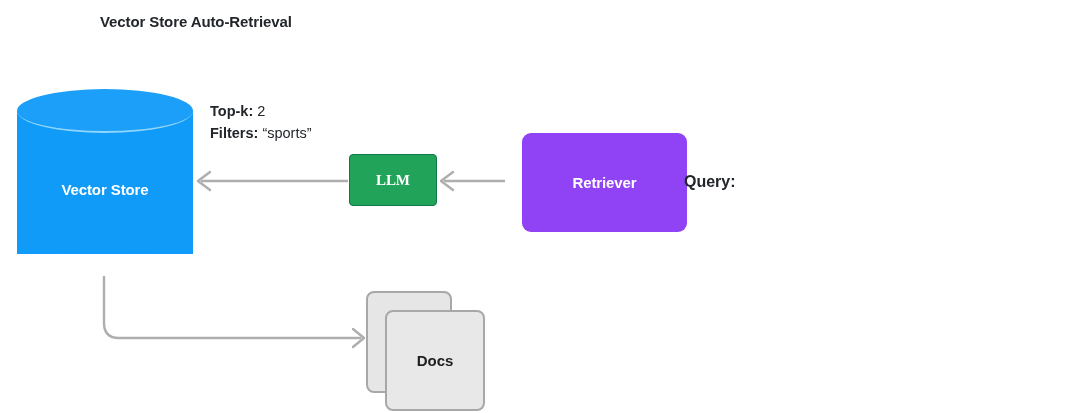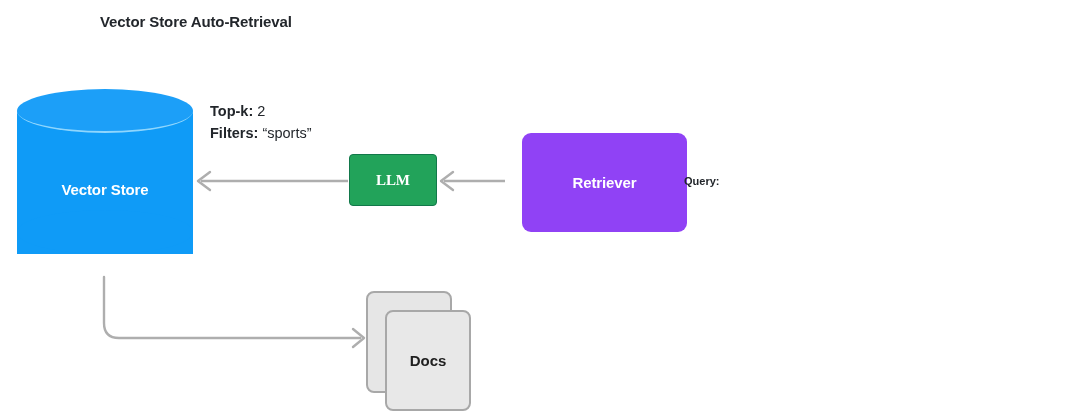--- a/index.html
+++ b/index.html
@@ -135,21 +135,21 @@
     color: #ffffff;
     letter-spacing: -0.1px;
     margin-left: 16px;
   }
 
   
   #query-block {
     position: absolute;
     left: 684px;
     top: 170px;
-    font-size: 11px;
+    font-size: 16px;
     color: #22262b;
     line-height: 23px;
     white-space: nowrap;
   }
   #query-block .q-label { font-weight: bold; }
 
   
   #docs-stack {
     position: absolute;
     left: 366px;
@@ -165,21 +165,21 @@
     height: 102px;
     background: #e6e6e6;
     border: 2px solid #a8a8a8;
     border-radius: 8px;
     box-sizing: border-box;
   }
   #docs-stack .doc-front {
     position: absolute;
     left: 19px;
     top: 19px;
-    width: 86px;
+    width: 100px;
     height: 101px;
     background: #e8e8e8;
     border: 2px solid #a8a8a8;
     border-radius: 8px;
     box-sizing: border-box;
     display: flex;
     align-items: center;
     justify-content: center;
     font-size: 15px;
     font-weight: bold;

